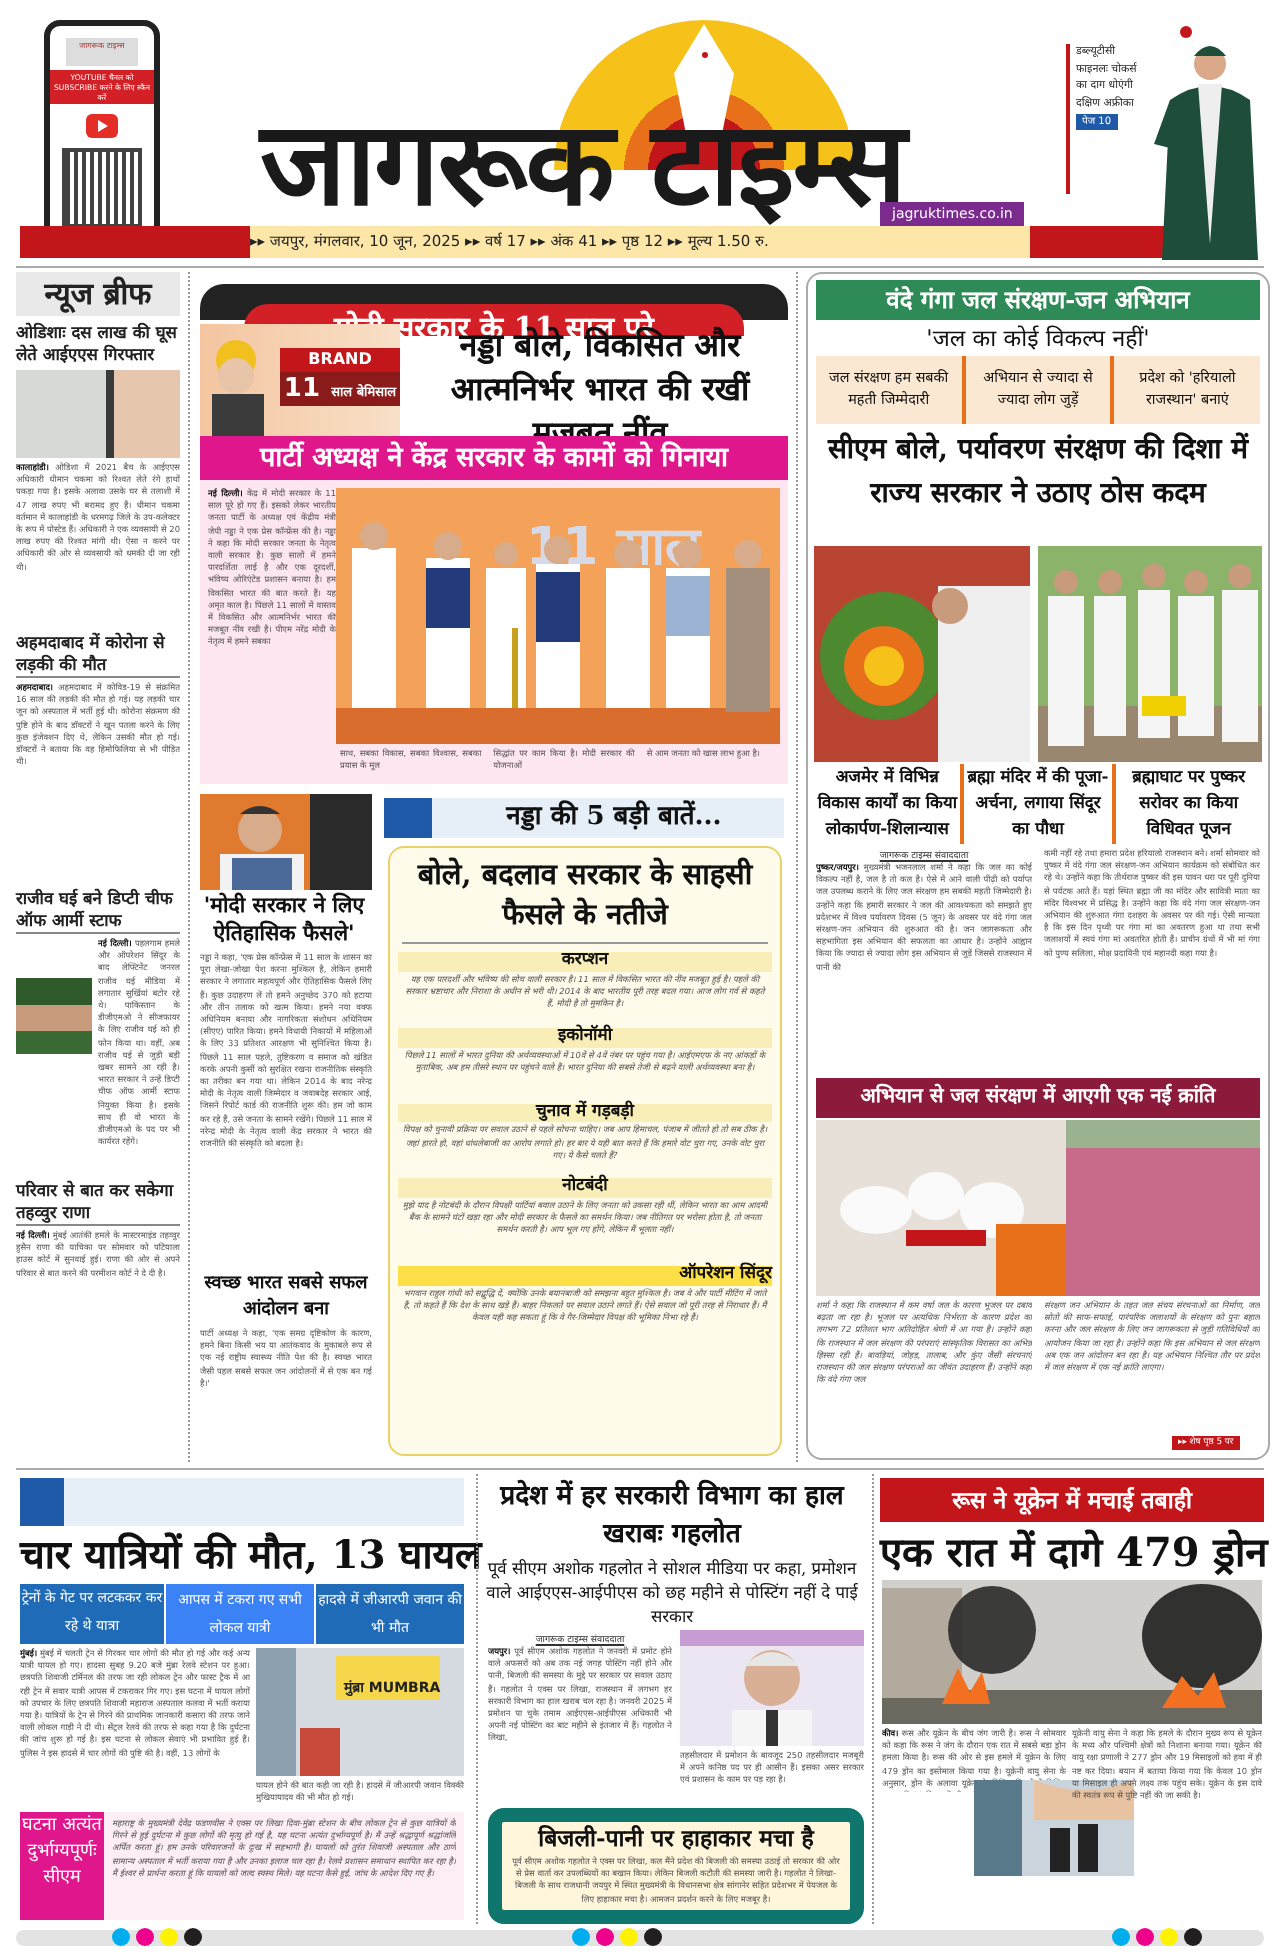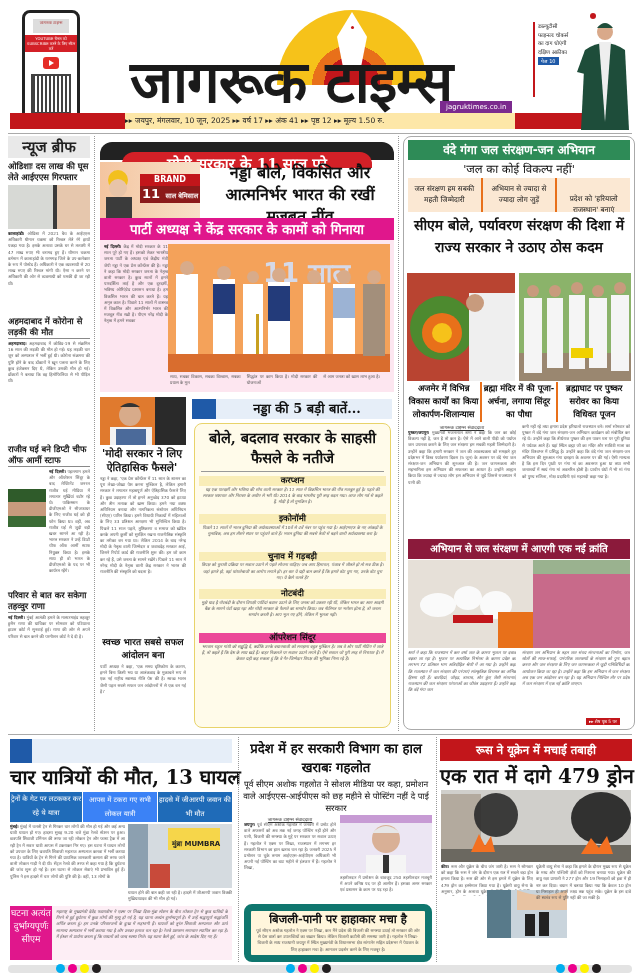--- a/index.html
+++ b/index.html
@@ -177,34 +177,34 @@
   </div>
   <div>
     <div class="hd" style="text-align:center;font-size:8.5px;background:#f9edb8;margin:0 4px">चुनाव में गड़बड़ी</div>
     <div class="txt" style="height:26px;margin:1px 6px;text-align:center;font-style:italic">विपक्ष को चुनावी प्रक्रिया पर सवाल उठाने से पहले सोचना चाहिए। जब आप हिमाचल, पंजाब में जीतते हो तो सब ठीक है। जहां हारते हो, वहां धांधलेबाजी का आरोप लगाते हो। हर बार ये यही बात करते हैं कि हमारे वोट चुरा गए, उनके वोट चुरा गए। ये कैसे चलते हैं?</div>
   </div>
   <div>
     <div class="hd" style="text-align:center;font-size:8.5px;background:#f9edb8;margin:0 4px">नोटबंदी</div>
     <div class="txt" style="height:32px;margin:1px 6px;text-align:center;font-style:italic">मुझे याद है नोटबंदी के दौरान विपक्षी पार्टियां बवाल उठाने के लिए जनता को उकसा रही थीं, लेकिन भारत का आम आदमी बैंक के सामने घंटों खड़ा रहा और मोदी सरकार के फैसले का समर्थन किया। जब नीतिगत पर भरोसा होता है, तो जनता समर्थन करती है। आप भूल गए होंगे, लेकिन मैं भूलता नहीं।</div>
   </div>
   <div>
-    <div class="hd" style="text-align:center;font-size:8.5px;background:#ec4899;margin:0 4px">ऑपरेशन सिंदूर</div>
+    <div class="hd" style="text-align:right;font-size:8.5px;background:#fde047;margin:0 4px">ऑपरेशन सिंदूर</div>
     <div class="txt" style="height:32px;margin:1px 6px;text-align:center;font-style:italic">भगवान राहुल गांधी को सद्बुद्धि दें, क्योंकि उनके बयानबाजी को समझना बहुत मुश्किल है। जब वे और पार्टी मीटिंग में जाते हैं, तो कहते हैं कि देश के साथ खड़े हैं। बाहर निकलते पर सवाल उठाने लगते हैं। ऐसे सवाल जो पूरी तरह से निराधार हैं। मैं केवल यही कह सकता हूं कि वे गैर-जिम्मेदार विपक्ष की भूमिका निभा रहे हैं।</div>
   </div>
 </div>
 
 <div class="vrule" style="left:398px;top:136px;height:595px"></div>
 
 <div class="abs" style="left:403px;top:136px;width:232px;height:594px;border:1px solid #aaa;border-radius:8px"></div>
 <div class="abs hd" style="left:408px;top:140px;width:222px;height:20px;background:#2e8b57;color:#fff;font-size:12px;line-height:20px;text-align:center;white-space:nowrap;overflow:hidden">वंदे गंगा जल संरक्षण-जन अभियान</div>
 <div class="abs hd" style="left:408px;top:161px;width:222px;font-size:11.5px;line-height:16px;text-align:center;font-weight:normal">'जल का कोई विकल्प नहीं'</div>
 <div class="abs" style="left:408px;top:178px;width:222px;height:34px;background:#fbe8d3;display:flex">
   <div class="hd" style="flex:1;font-size:7.2px;line-height:11px;text-align:center;padding:5px 2px;border-right:2px solid #e8701a;font-weight:normal">जल संरक्षण हम सबकी महती जिम्मेदारी</div>
   <div class="hd" style="flex:1;font-size:7.2px;line-height:11px;text-align:center;padding:5px 2px;border-right:2px solid #e8701a;font-weight:normal">अभियान से ज्यादा से ज्यादा लोग जुड़ें</div>
-  <div class="hd" style="flex:1;font-size:7.2px;line-height:11px;text-align:center;padding:15px 2px;font-weight:normal">प्रदेश को 'हरियालो राजस्थान' बनाएं</div>
+  <div class="hd" style="flex:1;font-size:7.2px;line-height:11px;text-align:center;padding:5px 2px;font-weight:normal">प्रदेश को 'हरियालो राजस्थान' बनाएं</div>
 </div>
 <div class="abs hd" style="left:406px;top:214px;width:226px;font-size:14px;line-height:22px;text-align:center">सीएम बोले, पर्यावरण संरक्षण की दिशा में राज्य सरकार ने उठाए ठोस कदम</div>
 
 <svg class="abs" style="left:407px;top:273px" width="108" height="108" viewBox="0 0 108 108">
   <rect width="108" height="108" fill="#b94431"></rect>
   <circle cx="35" cy="55" r="32" fill="#4d8a2f"></circle>
     <circle cx="35" cy="60" r="20" fill="#e8701a"></circle>
     <circle cx="35" cy="60" r="10" fill="#f6c21a"></circle>
   <rect x="62" y="20" width="46" height="88" fill="#efefef"></rect>
     <circle cx="68" cy="30" r="9" fill="#c89b7d"></circle>

